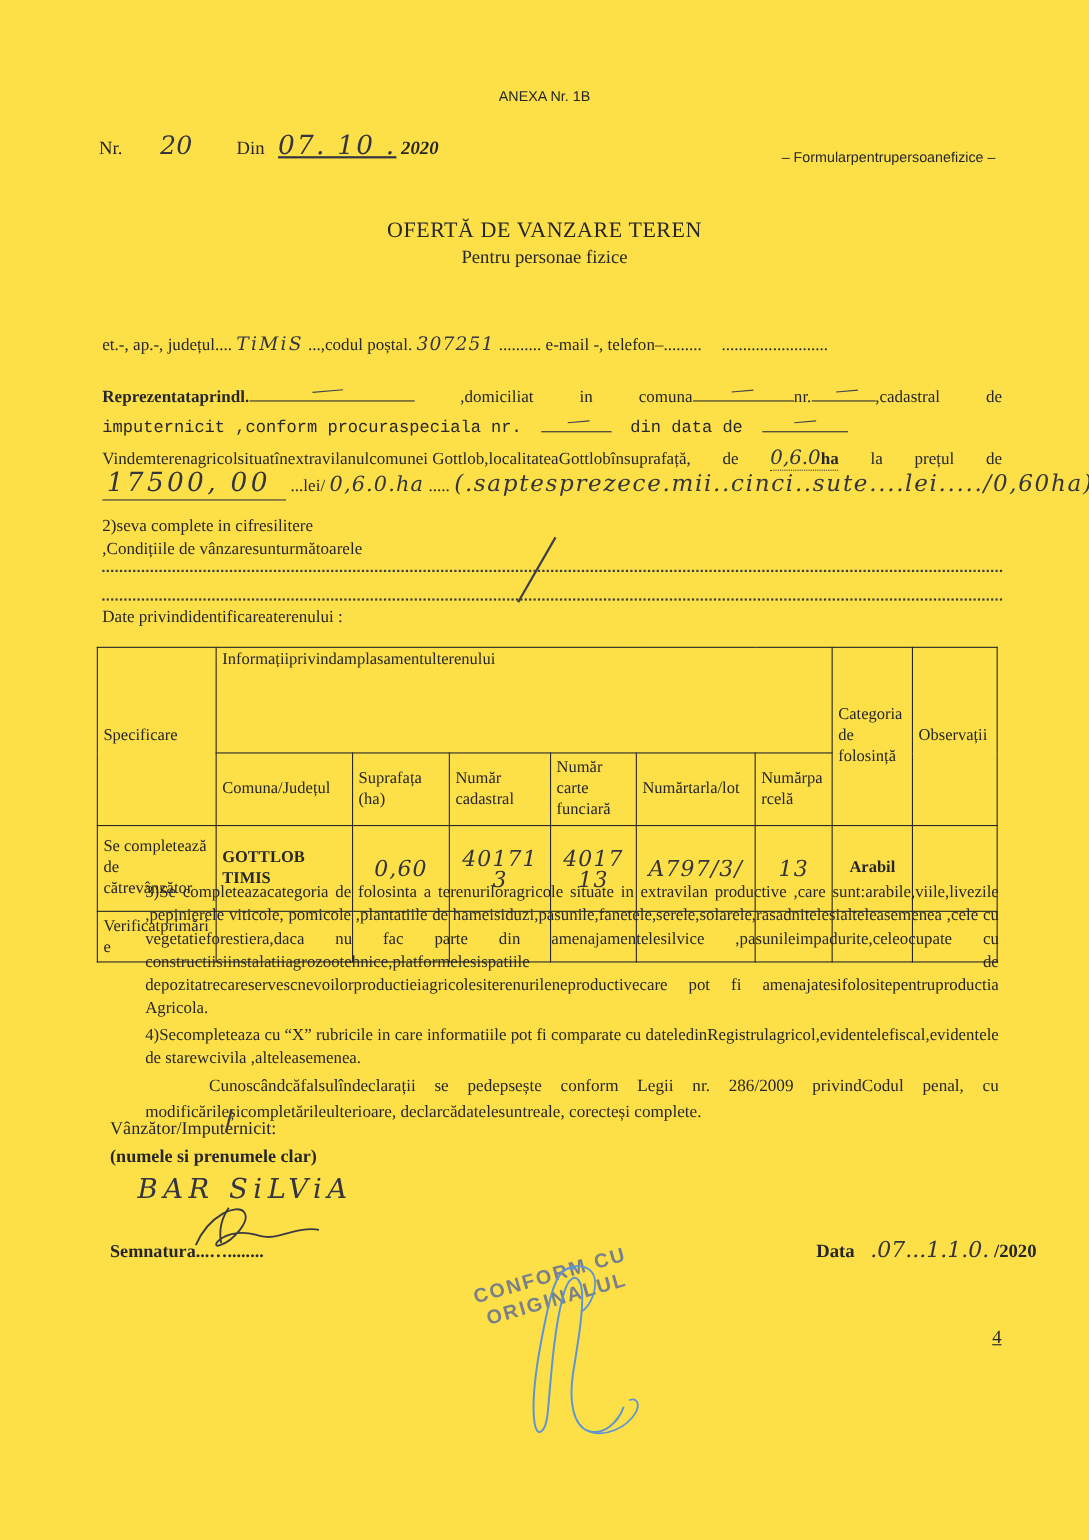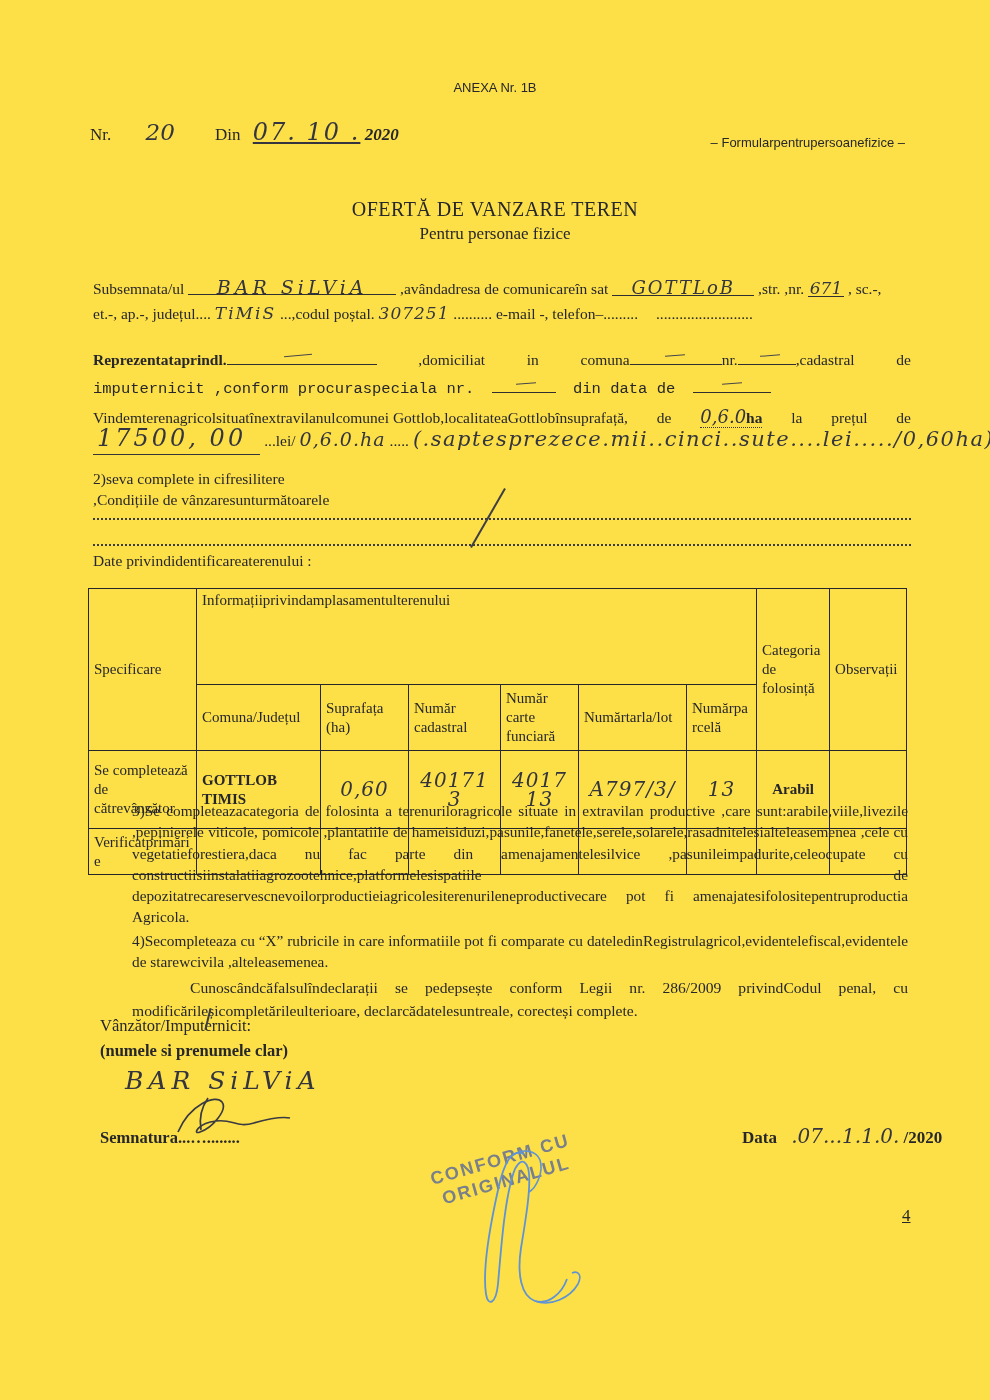--- a/index.html
+++ b/index.html
@@ -43,29 +43,20 @@
     <span>Nr.</span>
     <span class="hw" style="font-size:23px;margin-left:30px;">20</span>
     <span style="margin-left:36px;">Din</span>
     <span class="hw" style="font-size:24px;margin-left:8px;letter-spacing:2px;text-decoration:underline;">07. 10 .</span>
     <span class="b" style="font-style:italic;">2020</span>
   </div>
 
   <div class="abs" style="top:198px;left:0;width:100%;text-align:center;font-size:20px;letter-spacing:.5px;">OFERTĂ DE VANZARE TEREN</div>
   <div class="abs" style="top:224px;left:0;width:100%;text-align:center;font-size:17px;">Pentru personae fizice</div>
 
-  <div class="abs line" style="top:276px;left:93px;">
-    <span>Subsemnata/ul</span>
-    <span class="blank" style="width:208px;"><span class="hw" style="font-size:19px;letter-spacing:4px;">BAR  SiLViA</span></span>
-    <span>,avândadresa de comunicareîn sat</span>
-    <span class="blank" style="width:142px;"><span class="hw" style="font-size:18px;letter-spacing:2px;">GOTTLoB</span></span>
-    <span>,str.  ,nr.</span>
-    <span class="blank" style="width:36px;"><span class="hw" style="font-size:17px;">671</span></span>
-    <span>, sc.-,</span>
-  </div>
 
   <div class="abs line" style="top:303px;left:93px;">
     <span>et.-, ap.-, județul....</span>
     <span class="hw" style="font-size:17px;letter-spacing:2px;">TiMiS</span>
     <span>...,codul  poștal.</span>
     <span class="hw" style="font-size:17px;letter-spacing:1px;">307251</span>
     <span>.......... e-mail -, telefon–.........</span>
     <span style="margin-left:14px;">.........................</span>
   </div>
 

